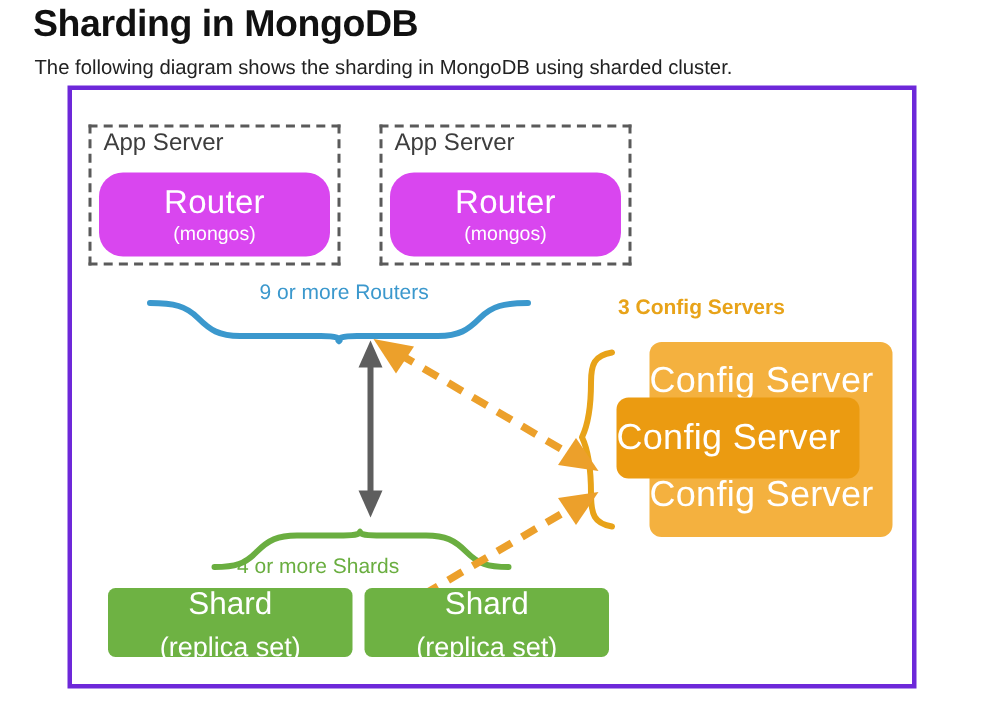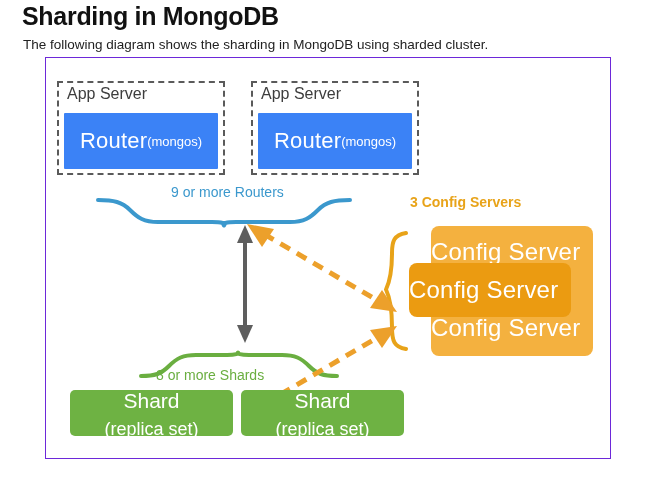--- a/index.html
+++ b/index.html
@@ -39,46 +39,46 @@
     white-space: nowrap;
   }
 
   
   #diagram-frame {
     position: absolute;
     left: 45px;
     top: 57px;
     width: 566px;
     height: 402px;
-    border: 1px solid #6d28d9;
+    border: 3px solid #6d28d9;
     background: #ffffff;
   }
 
   
   .app-server {
     position: absolute;
     border: 2px dashed #5a5a5a;
     background: transparent;
   }
   .app-server-label {
     position: absolute;
     left: 8px;
     top: 2px;
     font-size: 16px;
     color: #3d3d3d;
     white-space: nowrap;
   }
   .router-box {
     position: absolute;
-    border-radius: 1px;
-    background: #3b82f6;
+    border-radius: 16px;
+    background: #d946ef;
     color: #ffffff;
     text-align: center;
     display: flex;
-    flex-direction: row;
+    flex-direction: column;
     align-items: center;
     justify-content: center;
   }
   .router-title {
     font-size: 22px;
     line-height: 24px;
     font-weight: normal;
     letter-spacing: 0.2px;
   }
   .router-sub {
@@ -196,21 +196,21 @@
              C126,24 130,25.5 128,27.5 C126,25.5 130,24 140,24
              L194,24 C208,24 214,20 222,12 C230,4 238,2 254,2" fill="none" stroke="#3b98cd" stroke-width="4" stroke-linecap="round" stroke-linejoin="round"></path>
   </svg>
   <div class="caption" id="routers-caption">9 or more Routers</div>
 
   <svg class="brace-svg" id="shards-brace" viewBox="0 0 200 26">
     <path d="M2,24 C16,24 22,22 30,14 C38,6 44,3 57,3 L88,3
              C97,3 100,1.5 99,0.5 C98,1.5 101,3 110,3
              L143,3 C156,3 162,6 170,14 C178,22 184,24 198,24" fill="none" stroke="#6aae40" stroke-width="4" stroke-linecap="round" stroke-linejoin="round"></path>
   </svg>
-  <div class="caption" id="shards-caption">8 or more Shards</div>
+  <div class="caption" id="shards-caption">4 or more Shards</div>
 
   <svg class="brace-svg" id="config-brace" viewBox="0 0 26 120">
     <path d="M22,2 C10,4 8,10 8,22 C8,34 7,48 2,58.5
              C7,69 8,84 8,96 C8,110 10,116 22,118" fill="none" stroke="#e8a319" stroke-width="4" stroke-linecap="round" stroke-linejoin="round"></path>
   </svg>
   <div class="caption" id="config-caption">3 Config Servers</div>
 
   <svg class="brace-svg" id="gray-arrow" viewBox="0 0 18 120">
     <line x1="9" y1="16" x2="9" y2="104" stroke="#5e5e5e" stroke-width="4"></line>
     <polygon points="9,1 17,19 1,19" fill="#5e5e5e"></polygon>

